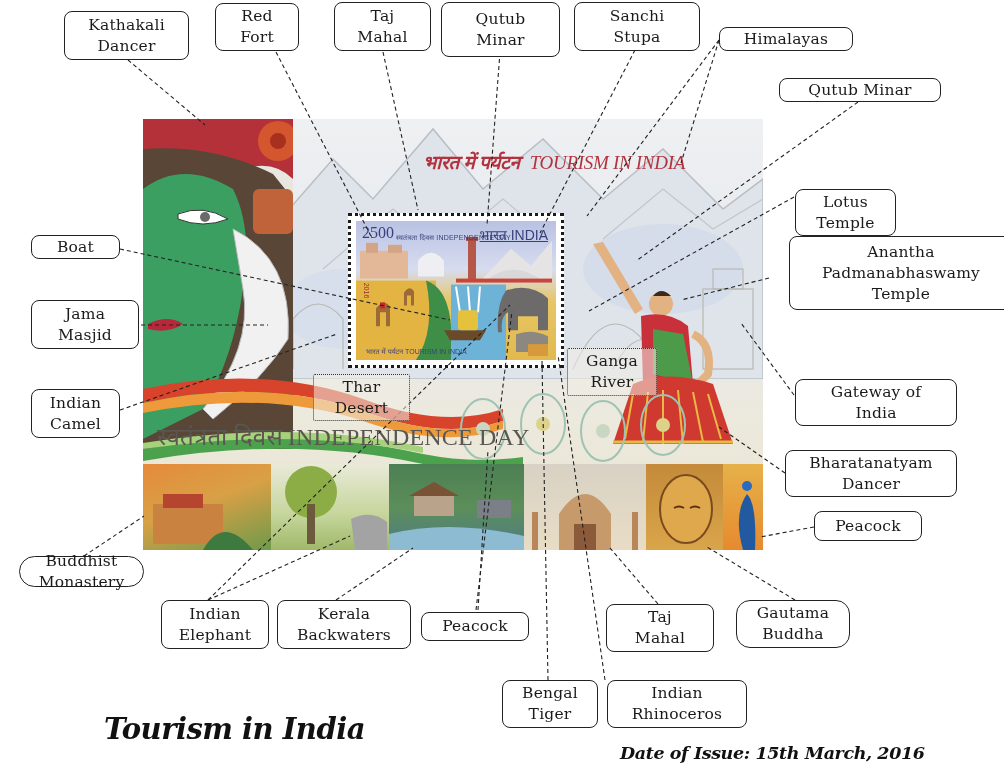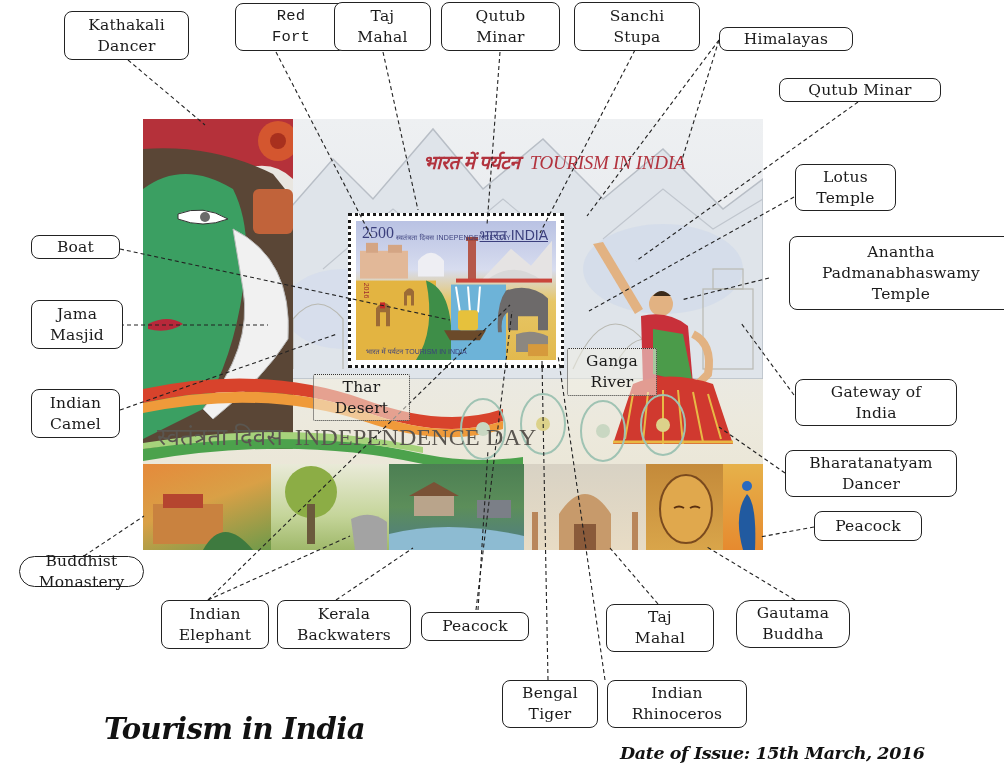--- a/index.html
+++ b/index.html
@@ -11,21 +11,21 @@
            background: linear-gradient(180deg, #eef0f2 0%, #e7eaee 35%, #ece9dd 70%, #e9e3cf 100%);
            overflow: hidden; }
   .mountains { position: absolute; left: 0; top: 0; width: 620px; height: 260px; }
   .kathakali { position: absolute; left: 0; top: 0; width: 150px; height: 330px; }
   .sheet-title { position: absolute; left: 280px; top: 30px; font-family: "Liberation Serif", serif;
                  font-style: italic; font-size: 19px; color: #b2333e; white-space: nowrap; letter-spacing: -0.3px; }
   .sheet-title .hi { font-weight: bold; margin-right: 10px; }
   .flag-wave { position: absolute; left: 0; top: 250px; width: 620px; height: 100px; }
   .indep { position: absolute; left: 14px; top: 300px; font-family: "Liberation Serif", serif;
            font-size: 24px; color: #5a5650; white-space: nowrap; letter-spacing: 0.2px; }
-  .indep .hi { margin-right: 12px; }
+  .indep .hi { margin-right: 5px; }
   .peacock-feathers { position: absolute; left: 300px; top: 270px; width: 260px; height: 80px; }
 
   .dancer { position: absolute; left: 430px; top: 115px; width: 190px; height: 220px; }
 
   .bottom-strip { position: absolute; left: 0; top: 345px; width: 620px; height: 86px; display: flex; }
   .panel { height: 86px; position: relative; overflow: hidden; }
 
   
   .stamp { position: absolute; left: 205px; top: 94px; width: 216px; height: 155px;
            background: #fff; padding: 5px; box-sizing: border-box;
@@ -245,43 +245,43 @@
   <line x1="476" y1="610" x2="512" y2="311"></line>
   <line x1="478" y1="610" x2="488" y2="450"></line>
   <line x1="548" y1="680" x2="542" y2="361"></line>
   <line x1="605" y1="680" x2="558" y2="355"></line>
   <line x1="658" y1="604" x2="610" y2="548"></line>
   <line x1="795" y1="600" x2="707" y2="547"></line>
 </svg>
 
 <div class="label" style="left:64px;top:11px;width:125px;height:49px;">Kathakali
 Dancer</div>
-<div class="label" style="left:235px;top:3px;width:112px;height:48px;font-family:Liberation Mono, monospace;">Red
+<div class="label" style="left:215px;top:3px;width:84px;height:48px;">Red
 Fort</div>
 <div class="label" style="left:334px;top:2px;width:97px;height:49px;">Taj
 Mahal</div>
-<div class="label" style="left:441px;top:2px;width:119px;height:49px;">Qutub
+<div class="label" style="left:441px;top:2px;width:119px;height:55px;">Qutub
 Minar</div>
 <div class="label" style="left:574px;top:2px;width:126px;height:49px;">Sanchi
 Stupa</div>
 <div class="label" style="left:719px;top:27px;width:134px;height:24px;">Himalayas</div>
 <div class="label" style="left:779px;top:78px;width:162px;height:24px;">Qutub Minar</div>
-<div class="label" style="left:795px;top:164px;width:101px;height:47px;">Lotus
+<div class="label" style="left:795px;top:189px;width:101px;height:47px;">Lotus
 Temple</div>
 <div class="label" style="left:769px;top:236px;width:224px;height:74px;margin-left:20px;">Anantha
 Padmanabhaswamy
 Temple</div>
 <div class="label" style="left:795px;top:379px;width:162px;height:47px;">Gateway of
 India</div>
 <div class="label" style="left:785px;top:450px;width:172px;height:47px;">Bharatanatyam
 Dancer</div>
 <div class="label" style="left:814px;top:511px;width:108px;height:30px;">Peacock</div>
 
 <div class="label" style="left:31px;top:235px;width:89px;height:24px;">Boat</div>
-<div class="label" style="left:31px;top:300px;width:92px;height:49px;">Jama
+<div class="label" style="left:31px;top:300px;width:108px;height:49px;">Jama
 Masjid</div>
 <div class="label" style="left:31px;top:389px;width:89px;height:49px;">Indian
 Camel</div>
 
 <div class="label dotted" style="left:313px;top:374px;width:97px;height:47px;">Thar
 Desert</div>
 <div class="label dotted" style="left:567px;top:348px;width:90px;height:48px;">Ganga
 River</div>
 
 <div class="label" style="left:19px;top:556px;width:125px;height:31px;border-radius:19px;">Buddhist

